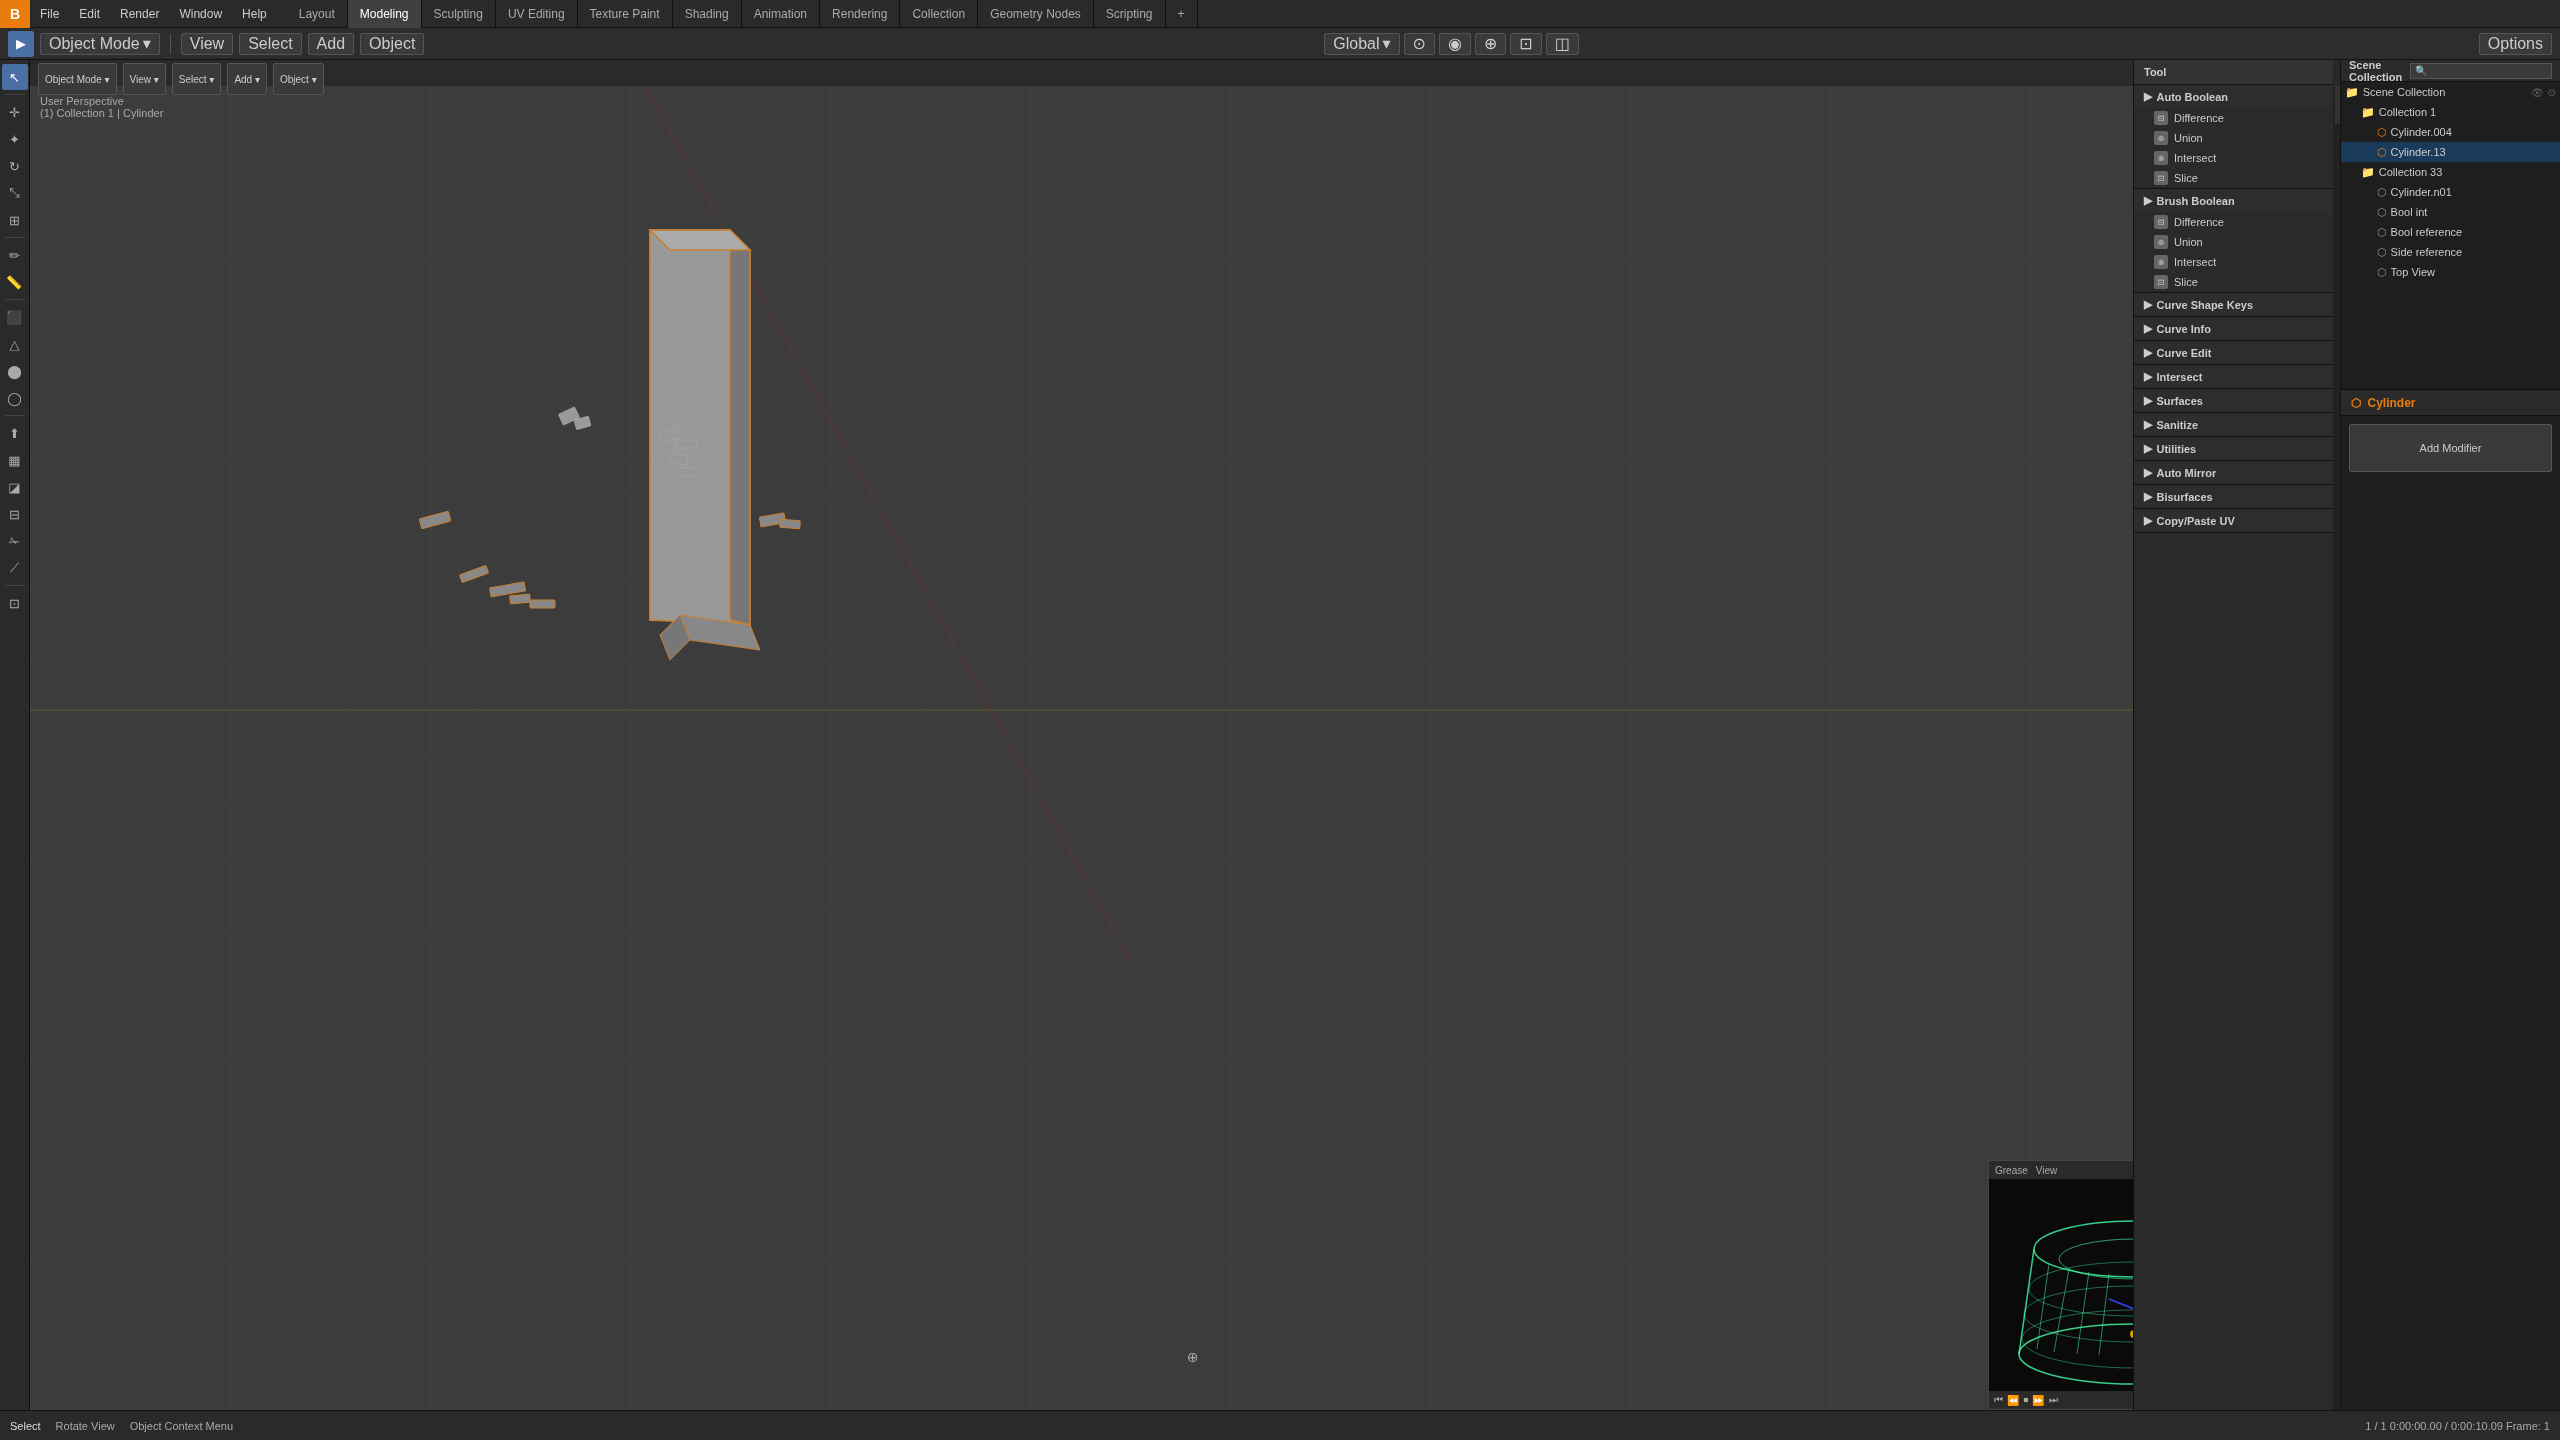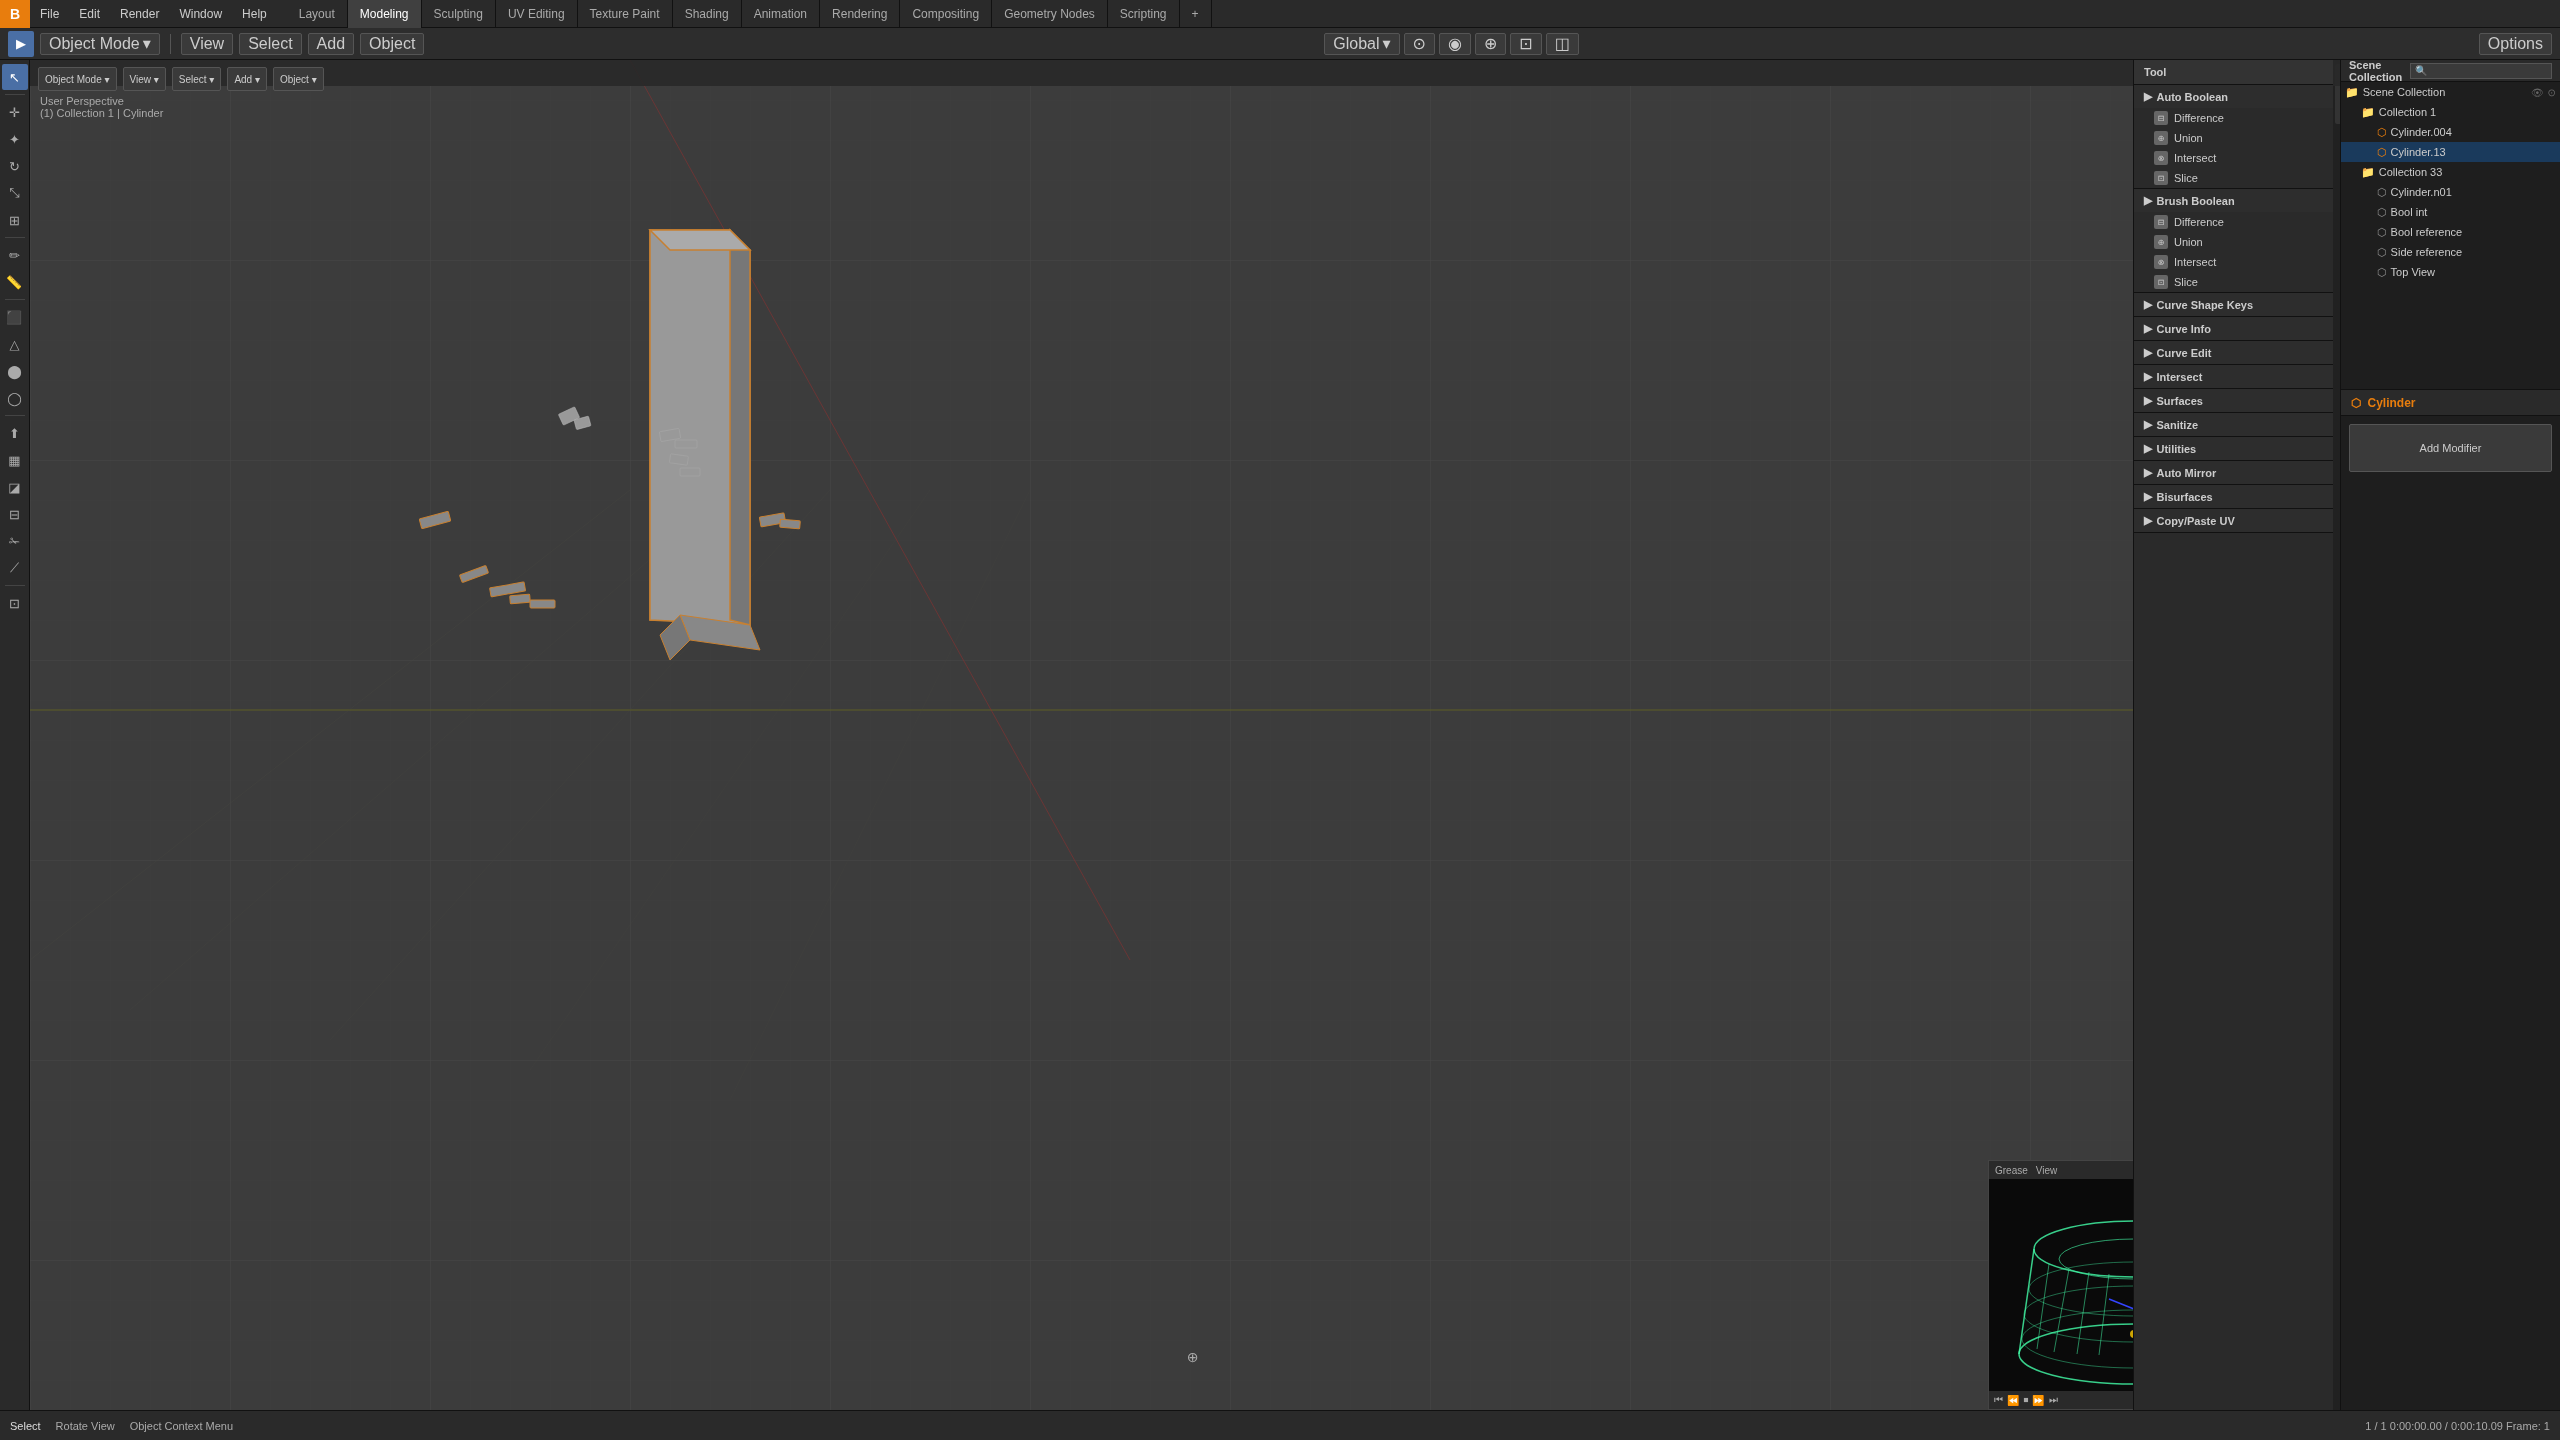--- a/index.html
+++ b/index.html
@@ -143,21 +143,21 @@
       top: 0; left: 0; right: 0;
       height: 26px;
       background: rgba(40,40,40,0.9);
       display: flex;
       align-items: center;
       padding: 0 8px;
       gap: 6px;
       z-index: 10;
     }
     .vp-btn {
-      height: 24px;
+      height: 32px;
       padding: 0 6px;
       background: #3a3a3a;
       border: 1px solid #555;
       color: #ccc;
       font-size: 10px;
       cursor: pointer;
       border-radius: 2px;
       display: flex;
       align-items: center;
       margin-top: 12px;
@@ -461,21 +461,21 @@
   <div class="menu-item">Help</div>
   <div class="workspace-tabs">
     <div class="workspace-tab">Layout</div>
     <div class="workspace-tab active">Modeling</div>
     <div class="workspace-tab">Sculpting</div>
     <div class="workspace-tab">UV Editing</div>
     <div class="workspace-tab">Texture Paint</div>
     <div class="workspace-tab">Shading</div>
     <div class="workspace-tab">Animation</div>
     <div class="workspace-tab">Rendering</div>
-    <div class="workspace-tab">Compositing</div>
+    <div class="workspace-tab">Collection</div>
     <div class="workspace-tab">Geometry Nodes</div>
     <div class="workspace-tab">Scripting</div>
     <div class="workspace-tab">+</div>
   </div>
 </div>
 
 <div id="header-toolbar">
   <div class="tool-btn" style="background:#4a6fa5; color:white;">▶</div>
   <div class="toolbar-btn">
     <span>Object Mode</span> ▾

